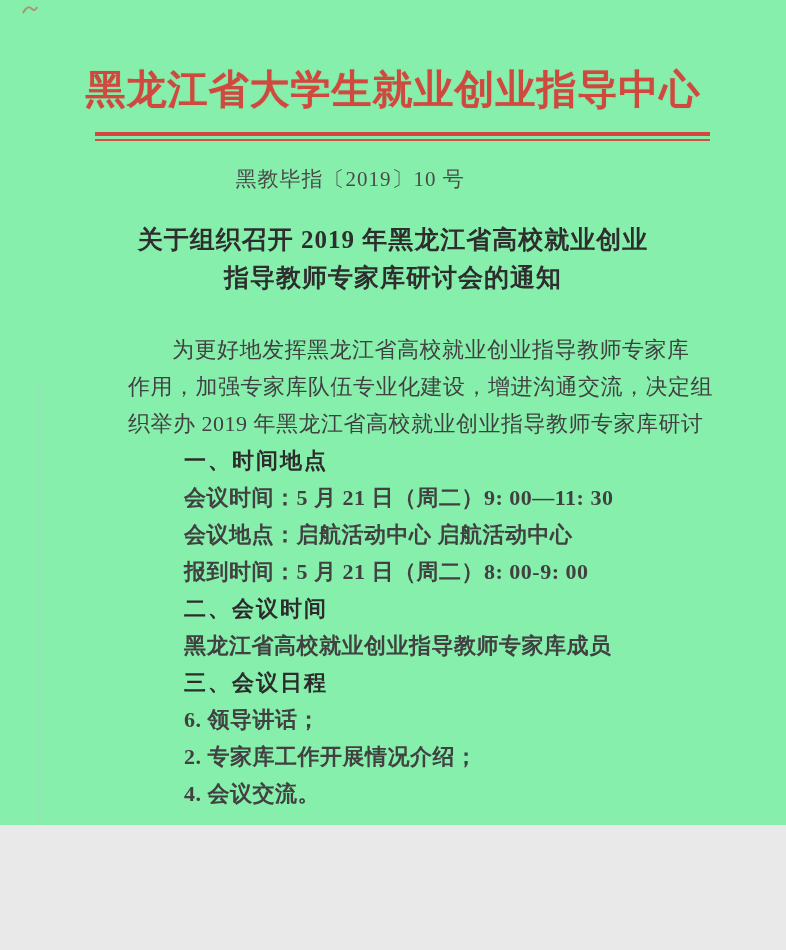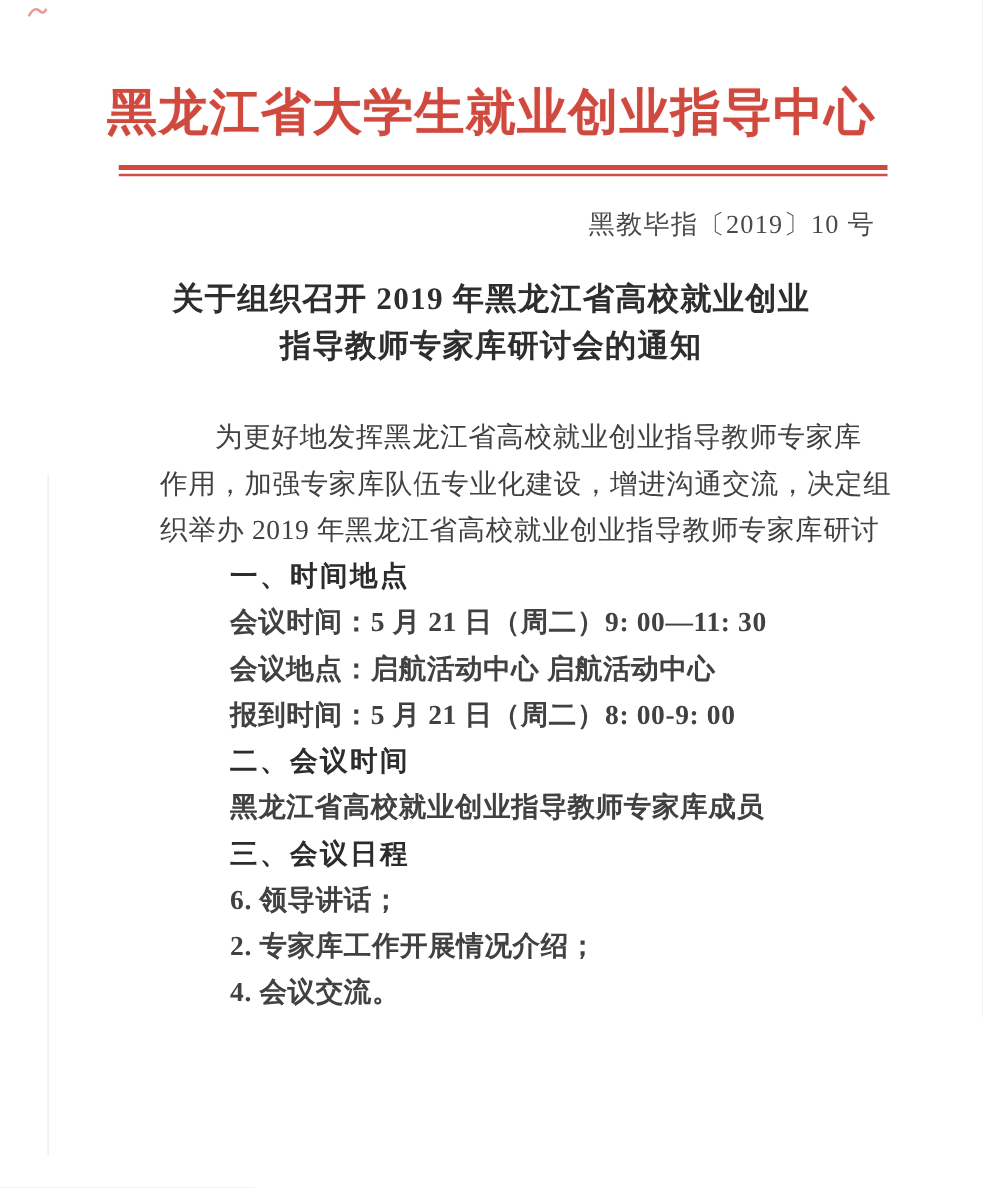--- a/index.html
+++ b/index.html
@@ -1,21 +1,21 @@
 <!DOCTYPE html>
 <html><head>
 <meta charset="utf-8">
 <style>
   html, body { margin: 0; padding: 0; background: #e9e9e9; }
   .page {
     position: relative;
     width: 786px;
-    height: 950px;
+    height: 825px;
     margin: 0 auto;
-    background: #ffffff;
+    background: #86efac;
     overflow: hidden;
     font-family: "Liberation Serif", "DejaVu Serif", serif;
     color: #414141;
   }
   
   .fold-line {
     position: absolute;
     left: 38px; top: 380px;
     width: 1px; height: 545px;
     background: rgba(190,190,190,0.28);
@@ -41,21 +41,21 @@
     margin: 15px 0 0 95px;
     width: 615px;
     height: 3px;
     border-top: 4px solid #d0493f;
     border-bottom: 2px solid #cf5048;
     box-sizing: content-box;
   }
   .doc-number {
     margin-top: 24px;
     padding-right: 86px;
-    text-align: right;
+    text-align: center;
     font-size: 21px;
     color: #4a4a4a;
     letter-spacing: 1px;
   }
   .notice-title {
     margin-top: 28px;
     text-align: center;
     font-size: 25px;
     line-height: 38px;
     font-weight: bold;

